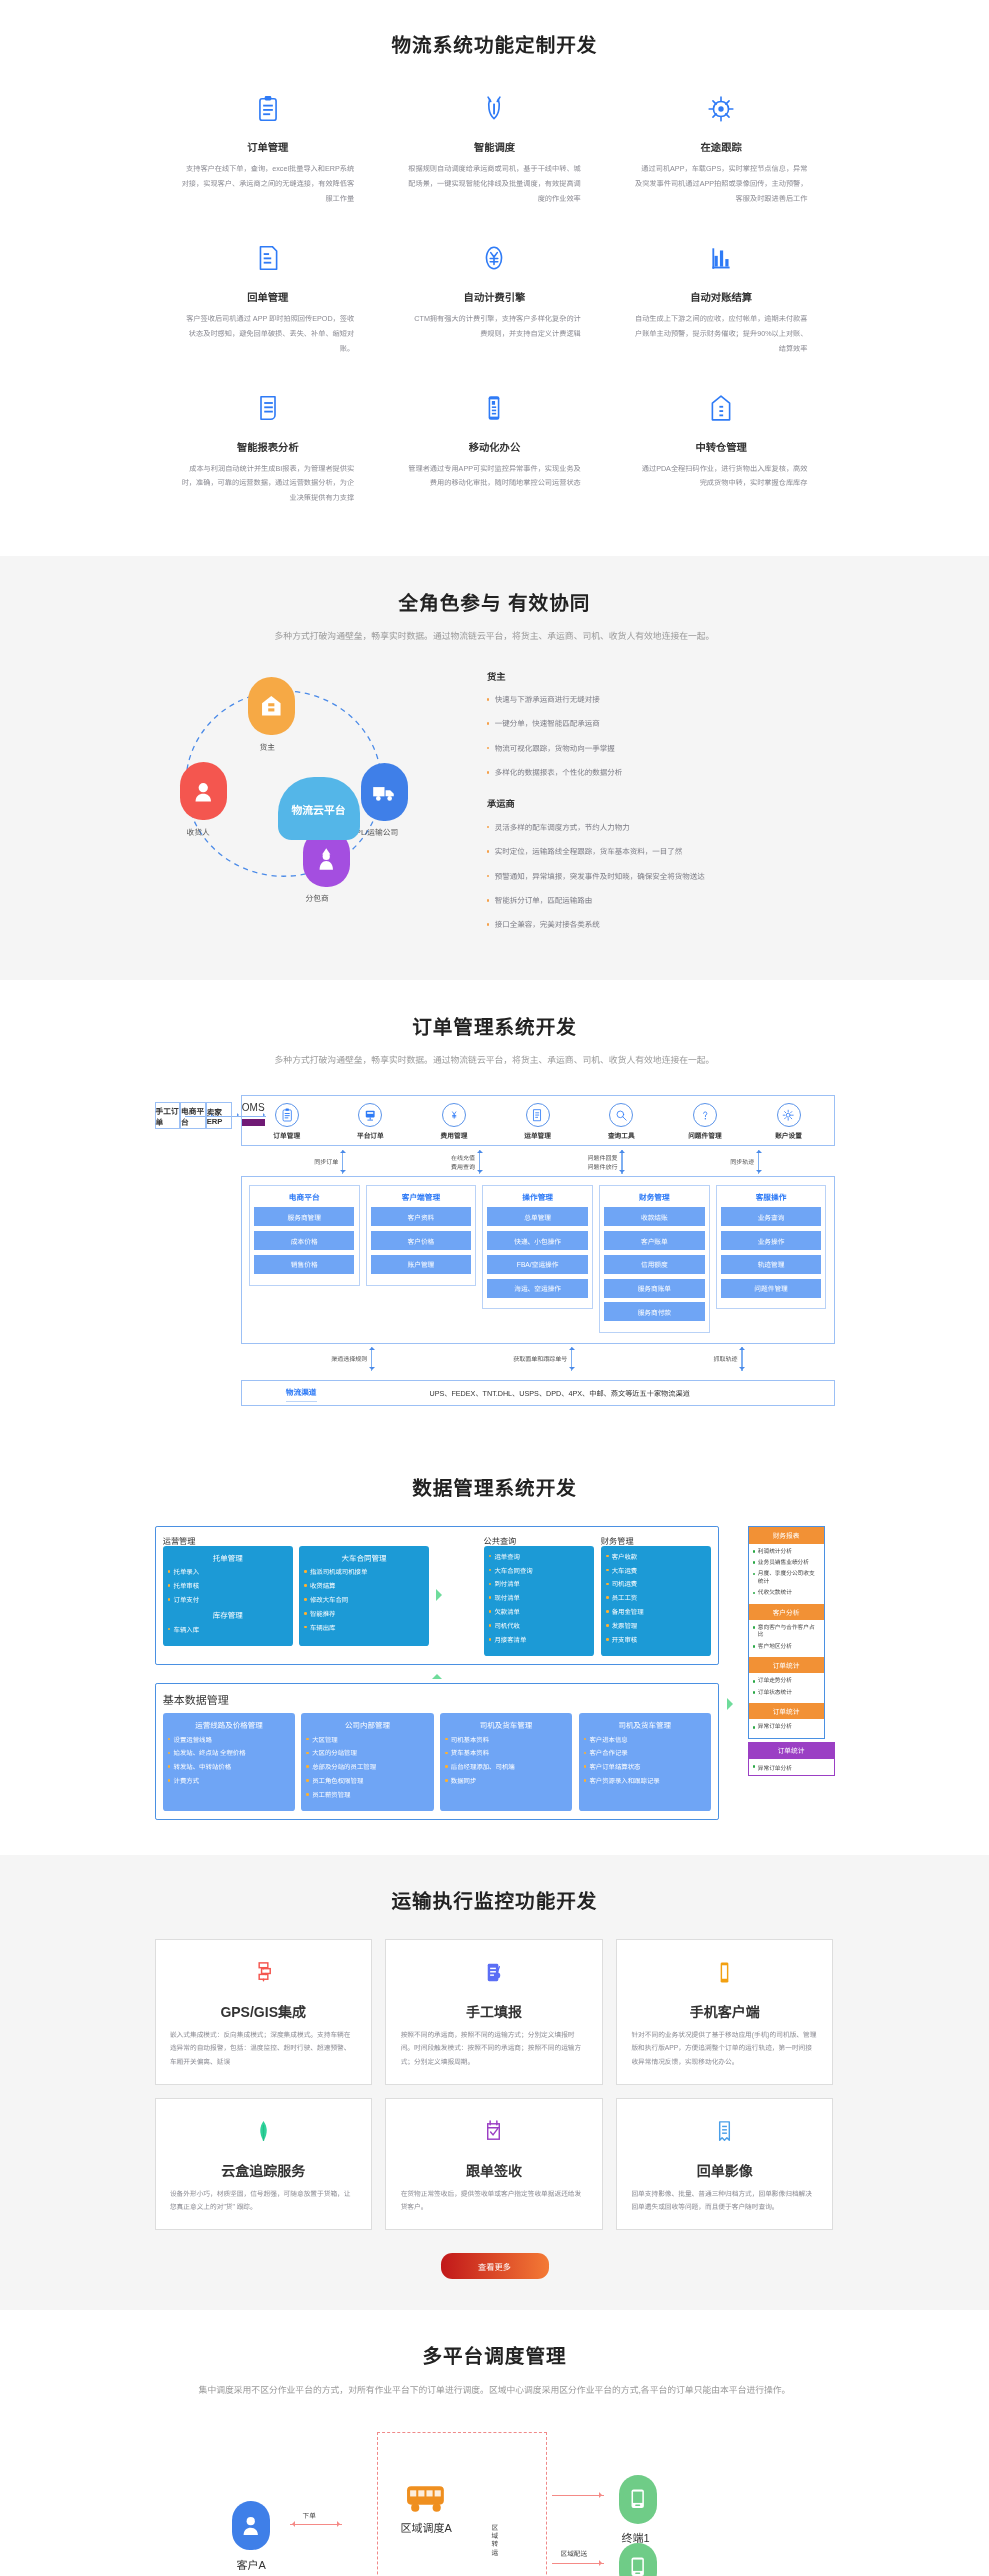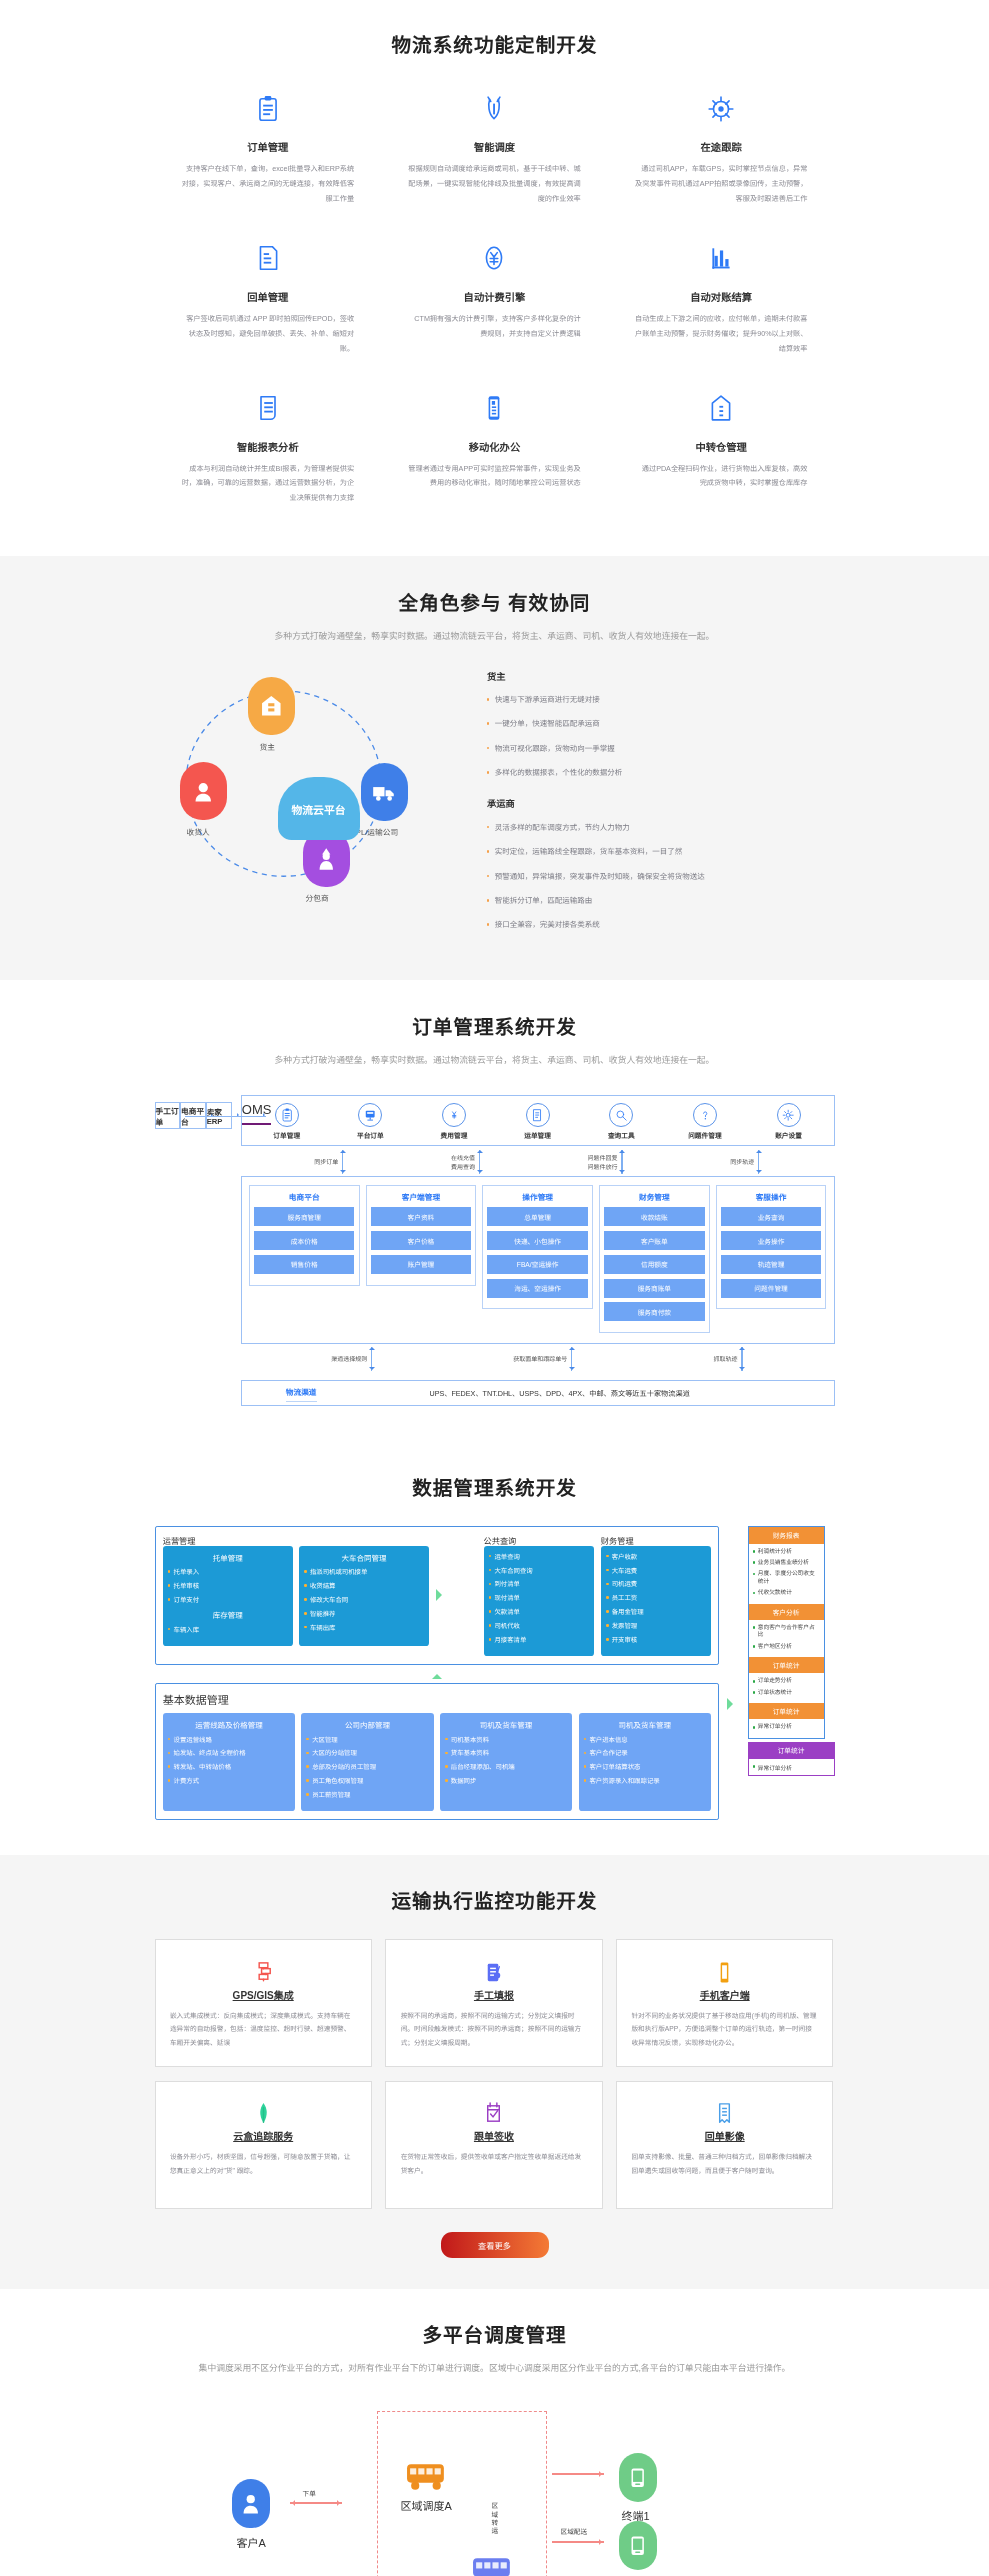--- a/index.html
+++ b/index.html
@@ -35,21 +35,21 @@
 
   
   .s3{padding:31px 0 36px;}
   .oms{margin-top:26px;display:flex;gap:9.3px;}
   .src-col{width:77px;display:flex;flex-direction:row;justify-content:space-around;padding:7.2px 0 77px;}
   .src-box{border:0.5px solid #9cc0f5;height:27px;display:flex;align-items:center;justify-content:center;font-size:7.7px;color:#333;font-weight:700;position:relative;margin-bottom:17.5px;}
   .src-box::after{content:"";position:absolute;right:-35px;top:50%;width:29px;height:1px;background:#8ab4f2;}
   .src-box::before{content:"";position:absolute;right:-36px;top:50%;margin-top:-2.6px;border:2.6px solid transparent;border-left-color:#5b94ea;}
   .oms-main{flex:1;}
   .oms-head{border:0.5px solid #9cc0f5;}
-  .oms-head .cap{text-align:center;font-size:13px;color:#333;padding:6.2px 0;border-bottom:2px solid #701a75;}
+  .oms-head .cap{text-align:center;font-size:10px;color:#333;padding:6.2px 0;border-bottom:7px solid #701a75;}
   .oms-icons{display:flex;justify-content:space-around;padding:7.2px 3.1px 5.2px;}
   .oms-ic{text-align:center;width:57px;}
   .oms-ic .c{width:24px;height:24px;border-radius:50%;border:0.8px solid #5b94ea;margin:0 auto 3.1px;display:flex;align-items:center;justify-content:center;}
   .oms-ic span{font-size:6.7px;color:#333;font-weight:700;}
   .link-row{display:flex;justify-content:space-around;padding:3.1px 20.6px 2.1px;}
   .link-cell{display:flex;align-items:center;font-size:6px;color:#555;gap:2.1px;}
   .arrowv{width:4.6px;height:24px;position:relative;}
   .arrowv::before{content:"";position:absolute;left:1.5px;top:0;bottom:0;width:1.5px;background:#7fb0f2;}
   .arrowv::after{content:"";position:absolute;left:-0.5px;top:-2.6px;border:3.1px solid transparent;border-bottom-color:#4a8ae8;}
   .arrowv i{position:absolute;left:-0.5px;bottom:-2.6px;border:3.1px solid transparent;border-top-color:#4a8ae8;}
@@ -83,21 +83,21 @@
   .purple-body li{list-style:none;font-size:5.7px;color:#444;display:flex;align-items:flex-start;}
   .purple-body li i{width:2.6px;height:2.6px;border-radius:50%;background:#29a745;margin:2.6px 2.6px 0 0;flex:none;}
   .garrow{width:0;height:0;border:6.7px solid transparent;border-left-color:#6fdc9b;align-self:center;}
   .garrow-up{width:0;height:0;border:5.7px solid transparent;border-bottom-color:#6fdc9b;margin:4.1px auto;}
 
   
   .s5{padding:30px 0 31px;}
   .mgrid{display:flex;flex-wrap:wrap;gap:13.4px;margin-top:25px;}
   .mcard{width:calc(33.333% - 9.3px);border:0.5px solid #ddd;background:#fff;padding:17.5px 14.4px 15.5px;min-height:128px;}
   .mcard .mi{height:29px;display:flex;align-items:center;justify-content:center;}
-  .mcard h4{text-align:center;font-size:10px;font-weight:700;margin-top:0;color:#333;text-decoration:underline;}
+  .mcard h4{text-align:center;font-size:14px;font-weight:700;margin-top:14px;color:#333;}
   .mcard p{font-size:6.7px;color:#8b8b93;line-height:2;margin-top:7.2px;}
   .more-btn{display:block;width:108px;margin:23px auto 0;text-align:center;color:#fff;font-size:8.2px;padding:7.2px 0;border-radius:11.3px;background:linear-gradient(90deg,#c1181a,#f47a35);border:0;cursor:pointer;}
 
   
   .s6{padding:30px 0 33px;}
   .disp{margin-top:24px;height:268px;position:relative;}
   .blob{position:absolute;width:38px;height:49px;border-radius:19.6px 19.6px 18.5px 18.5px;display:flex;align-items:center;justify-content:center;}
   .cap{position:absolute;font-size:11px;color:#333;white-space:nowrap;}
   .dash-zone{position:absolute;left:222px;top:9.3px;width:170px;height:237px;border:0.8px dashed #f08a8a;}
   .harrow{position:absolute;height:1.5px;background:#f58a86;}

